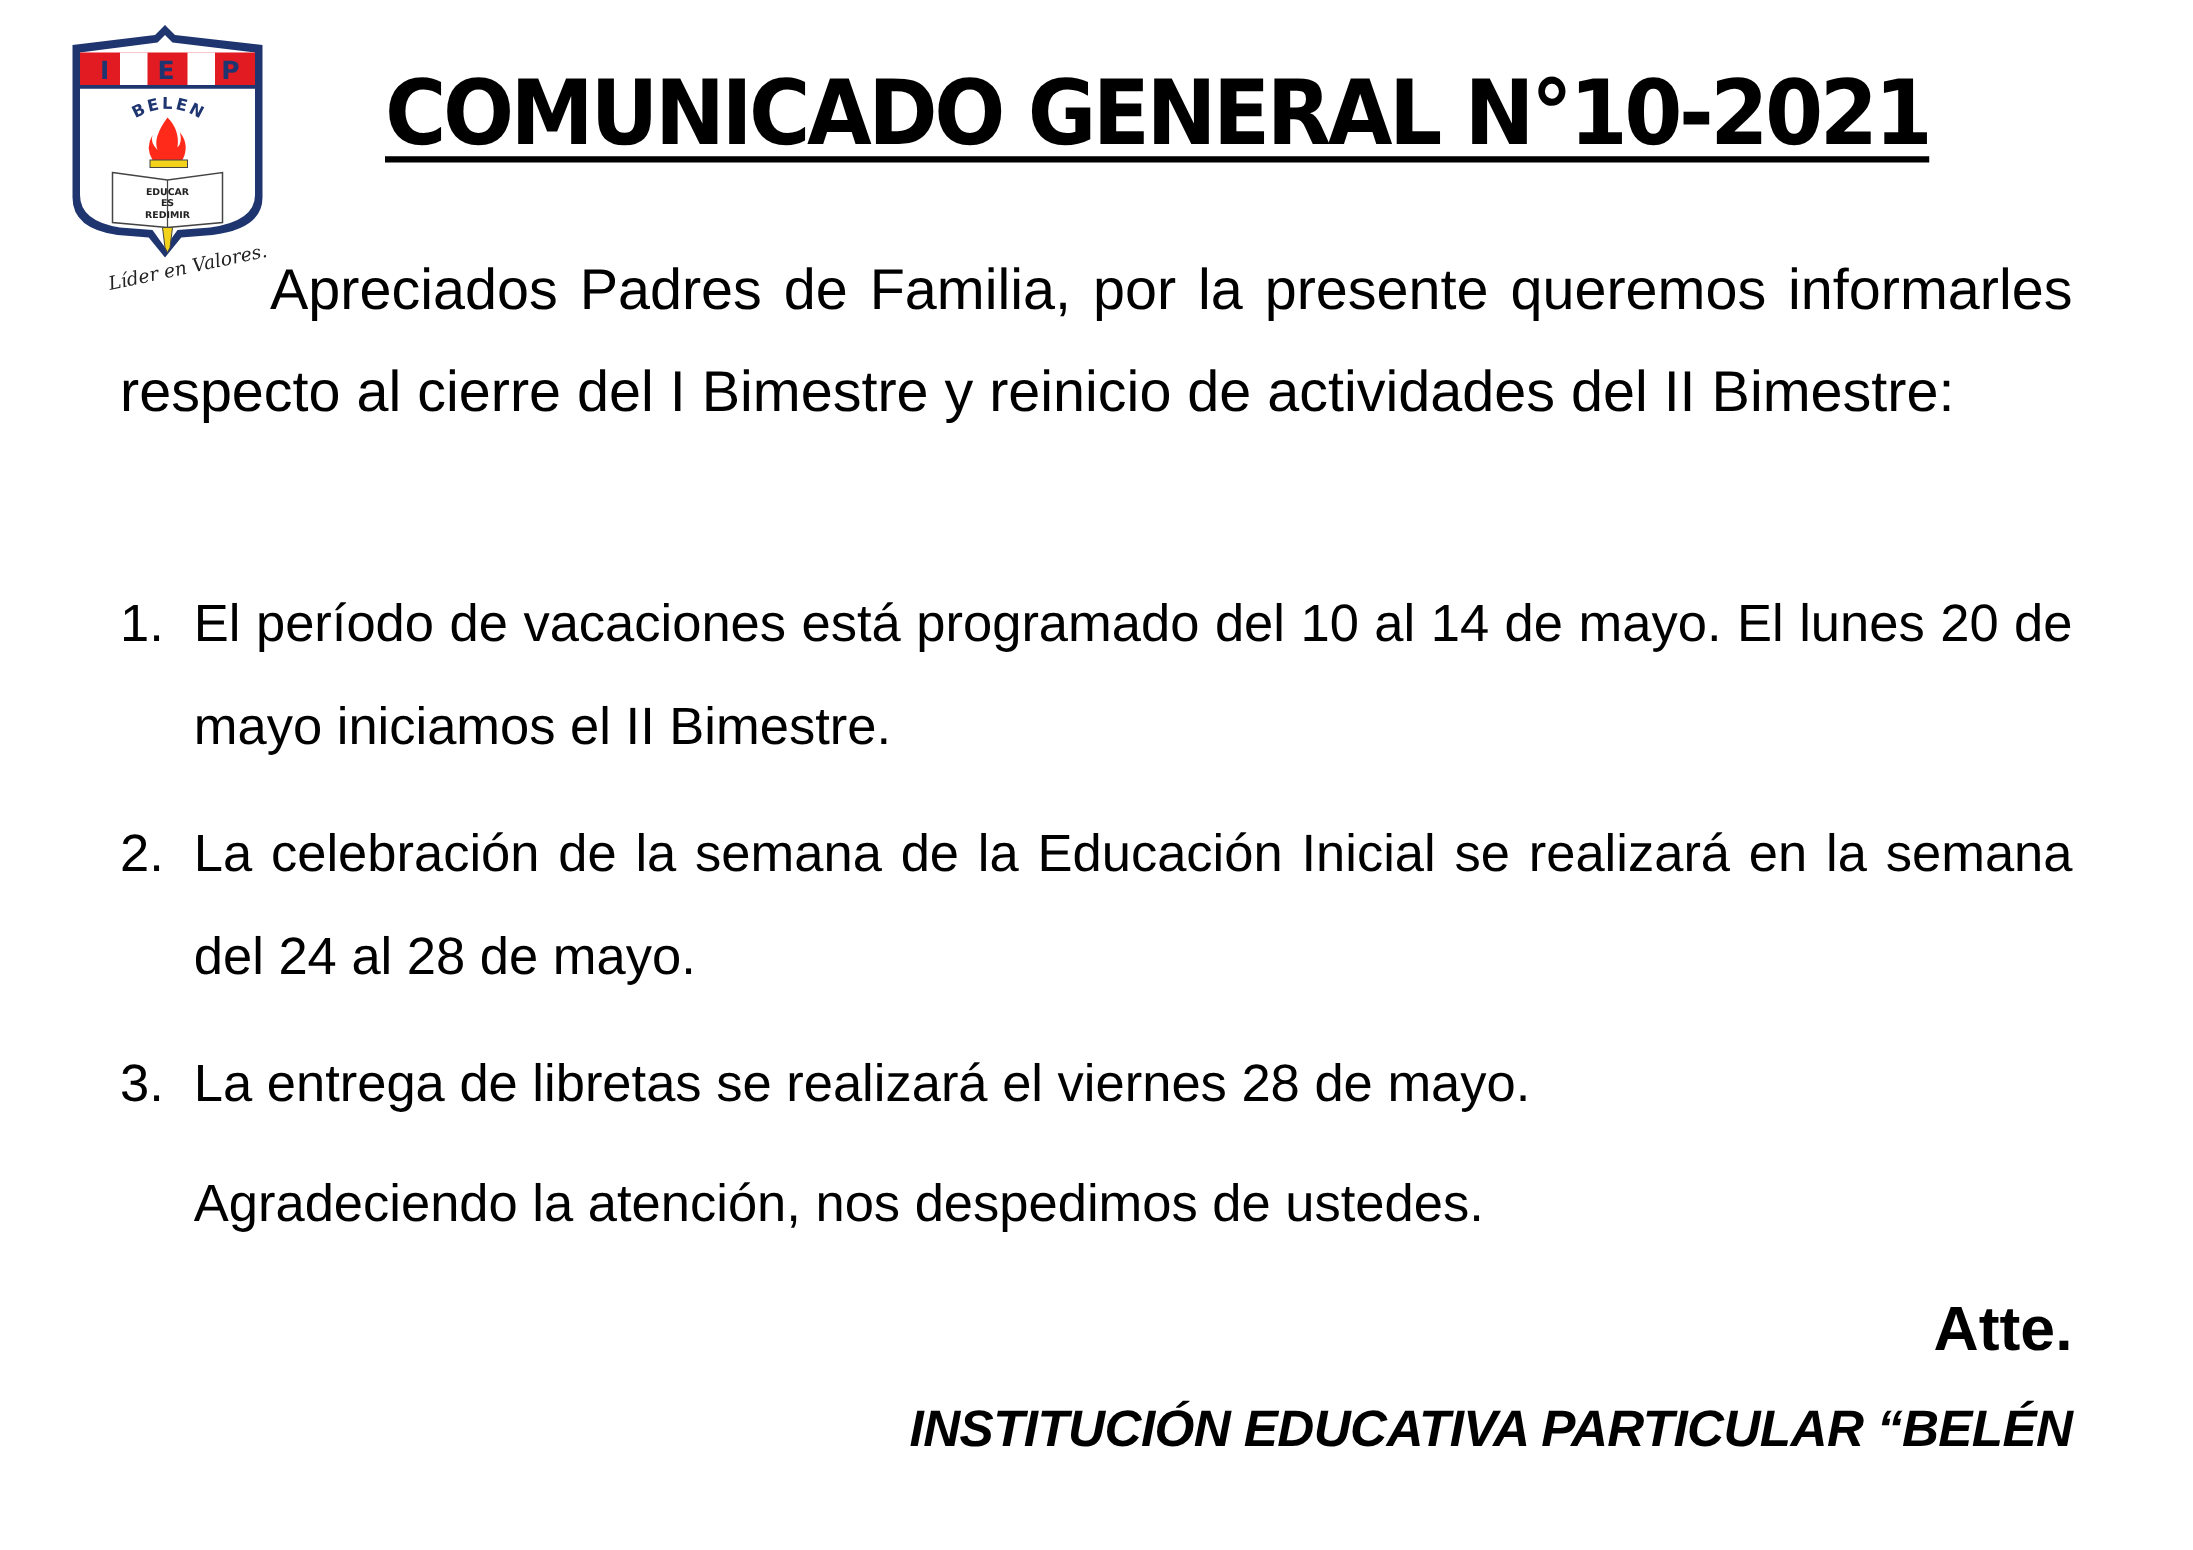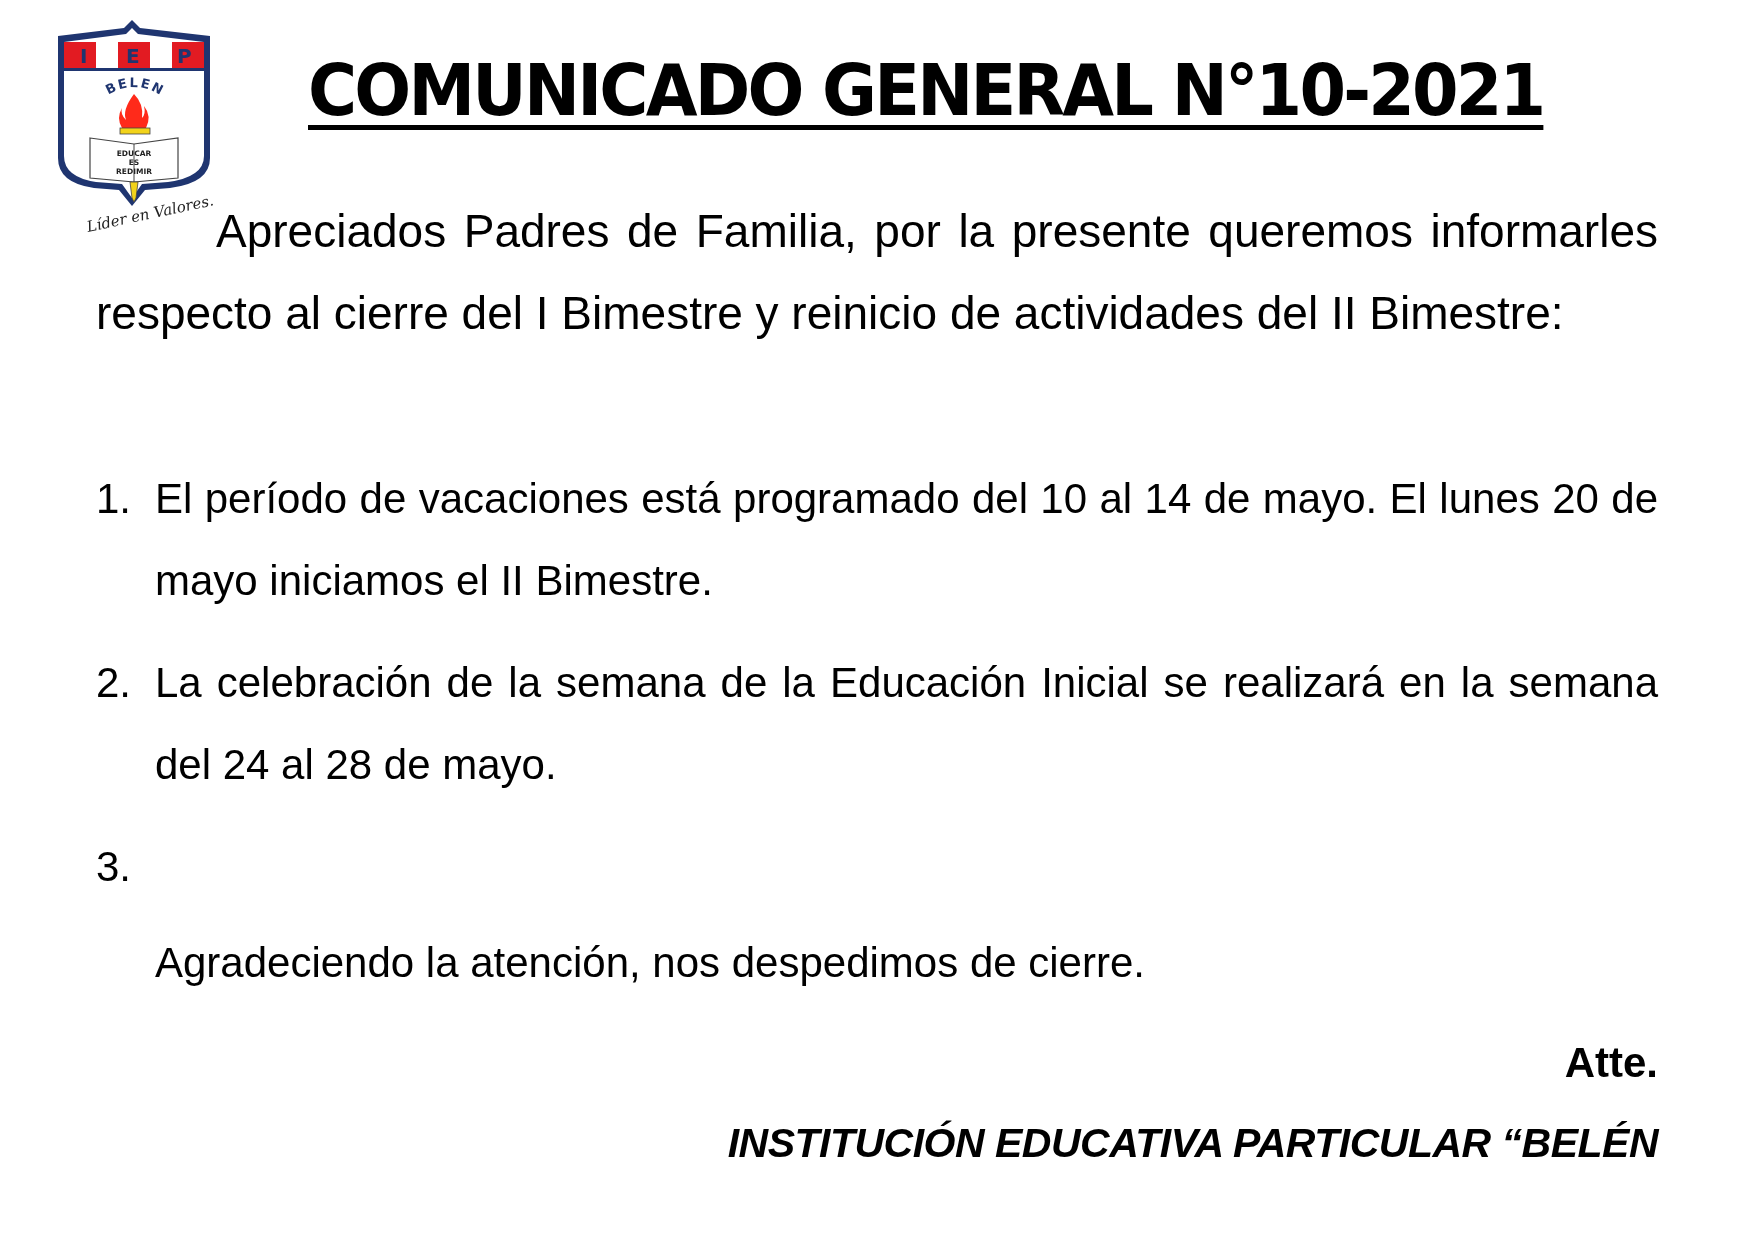--- a/index.html
+++ b/index.html
@@ -6,21 +6,21 @@
     body { width:1754px; height:1240px; position:relative; overflow:hidden; color:#000; font-family:"Liberation Sans", sans-serif; }
     .logo { position:absolute; left:50px; top:18px; width:170px; height:220px; }
     .title { position:absolute; left:308px; top:50px; font-family:"DejaVu Sans", sans-serif; font-weight:bold; font-size:72px; letter-spacing:-3px; line-height:80px; white-space:nowrap; text-decoration:underline; text-decoration-thickness:5px; text-underline-offset:10px; transform:scaleX(0.93); transform-origin:left top; }
     .body-text { position:absolute; left:96px; width:1562px; font-size:46px; line-height:82px; }
     .intro { top:190px; text-align:justify; text-align-last:left; }
     .intro .indent { display:inline-block; width:120px; }
     ol.items { position:absolute; left:96px; top:458px; width:1562px; margin:0; padding:0; list-style:none; font-size:42px; line-height:82px; }
     ol.items li { position:relative; padding-left:59px; text-align:justify; margin-bottom:20px; }
     ol.items li .num { position:absolute; left:0; top:0; }
     .closing { position:absolute; left:155px; top:922px; font-size:42px; line-height:82px; }
-    .atte { position:absolute; right:96px; top:1022px; font-size:42px; font-weight:bold; line-height:82px;margin-left:34px; }
+    .atte { position:absolute; right:96px; top:1022px; font-size:50px; font-weight:bold; line-height:82px;margin-left:34px; }
     .signature { position:absolute; right:96px; top:1102px; font-size:41px; font-weight:bold; font-style:italic; line-height:82px; letter-spacing:-0.5px; }
   </style>
 </head>
 <body>
 
 <div class="logo">
   <svg width="170" height="220" viewBox="0 0 170 220">
     <path d="M8,18 L74,10 L82,2 L90,10 L160,18 L160,140 Q160,165 120,170 L95,172 L82,188 L69,172 L44,170 Q8,165 8,140 Z" fill="#1f3570"></path>
     <path d="M14,24 L76,16 L82,10 L88,16 L154,24 L154,138 Q154,159 118,164 L92,166 L82,180 L72,166 L46,164 Q14,159 14,138 Z" fill="#ffffff"></path>
     <rect x="14" y="24" width="140" height="26" fill="#e21b22"></rect>
@@ -52,18 +52,19 @@
   <li>
     <span class="num">1.</span>
     <span>El período de vacaciones  está programado del 10 al 14 de mayo. El lunes 20 de mayo iniciamos el II Bimestre.</span>
   </li>
   <li>
     <span class="num">2.</span>
     <span>La celebración de la semana de la Educación Inicial se realizará en la semana del 24 al 28 de mayo.</span>
   </li>
   <li>
     <span class="num">3.</span>
+    <span>La entrega de libretas se realizará el viernes 28 de mayo.</span>
   </li>
 </ol>
 
-<div class="closing">Agradeciendo la atención, nos despedimos de cierre.</div>
+<div class="closing">Agradeciendo la atención, nos despedimos de ustedes.</div>
 <div class="atte">Atte.</div>
 <div class="signature">INSTITUCIÓN EDUCATIVA PARTICULAR “BELÉN</div>
 
 </body></html>

